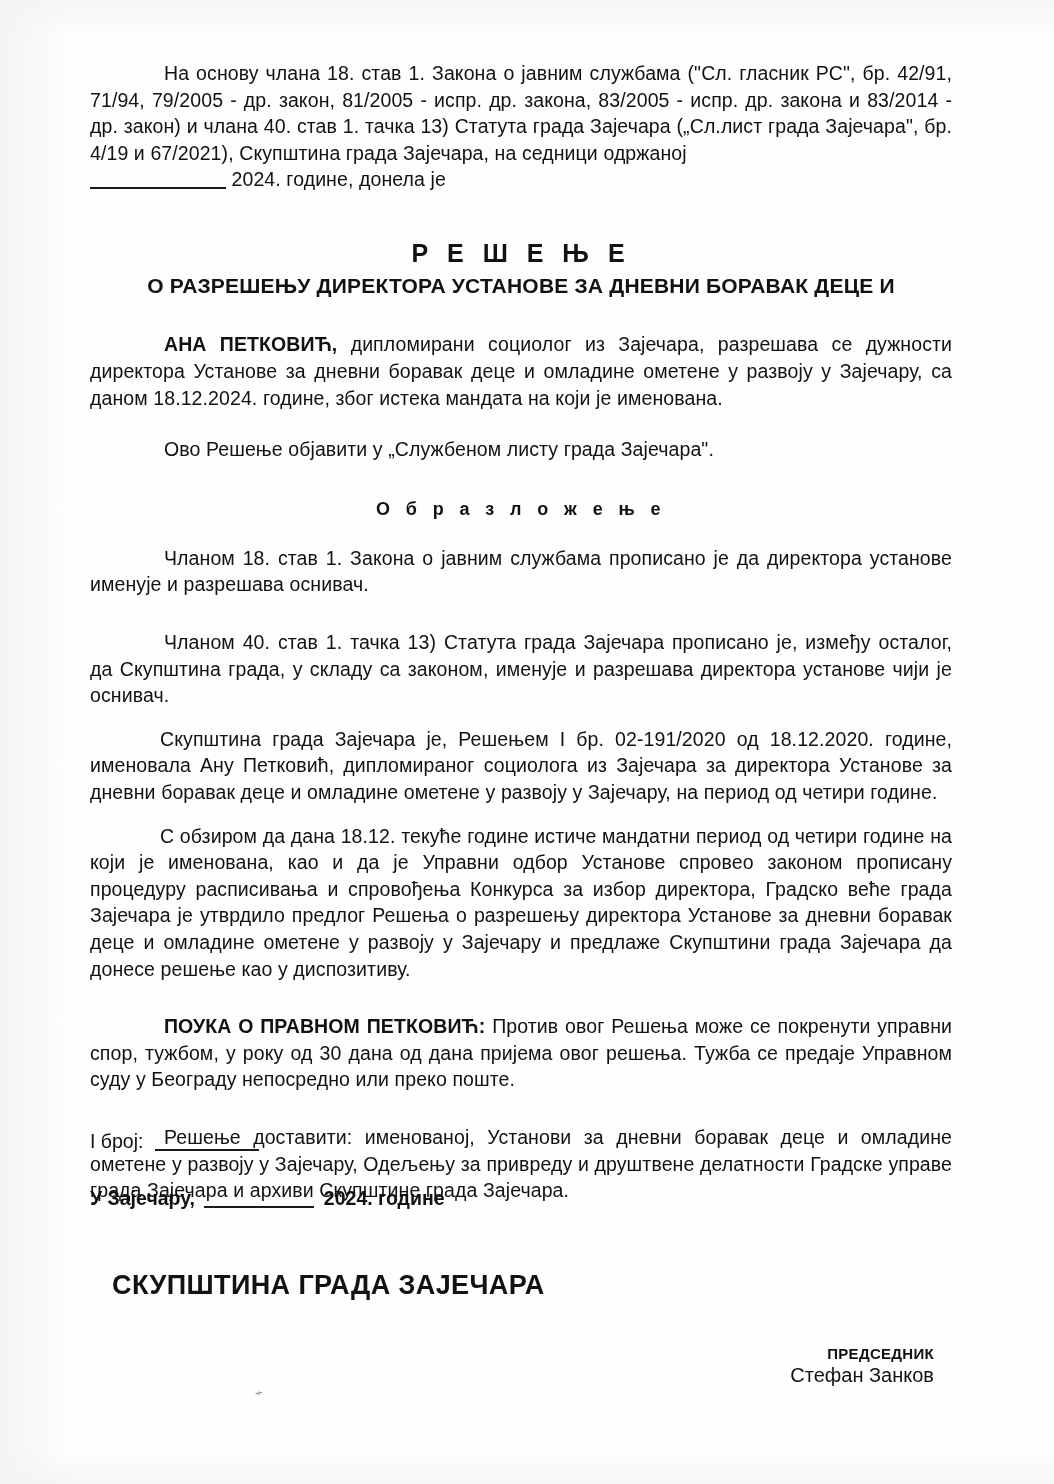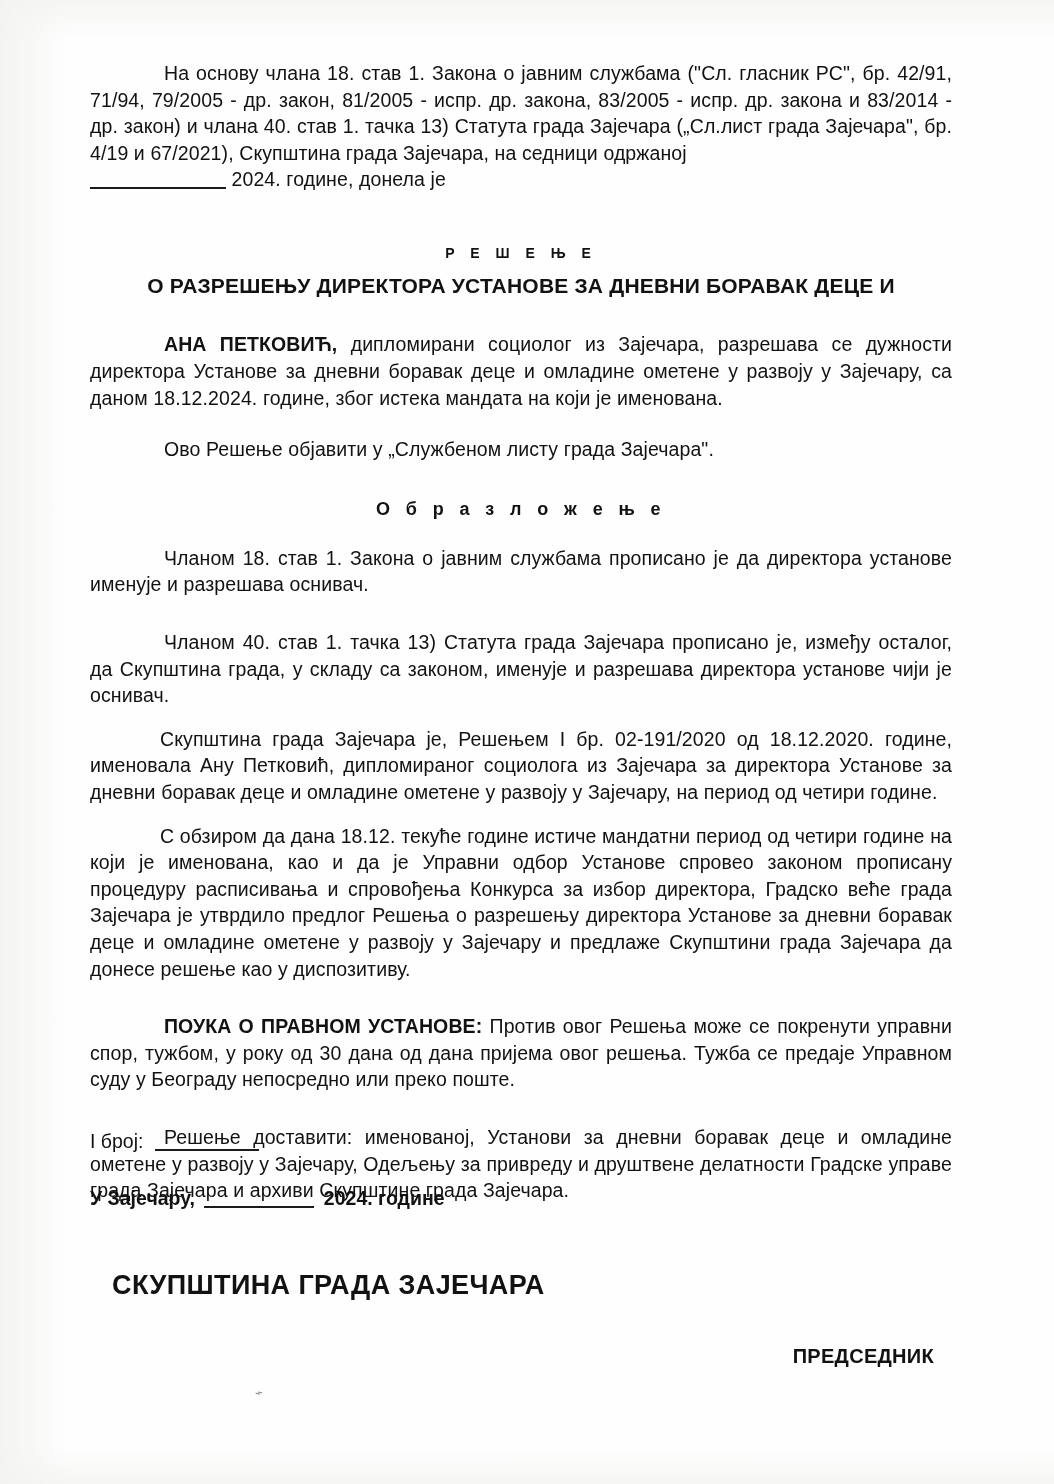--- a/index.html
+++ b/index.html
@@ -66,21 +66,21 @@
 
   .first-line-wrap { margin-top: 0; }
 
   
   .title-block {
     margin-top: 46px;
     text-align: center;
   }
   .title-main {
     font-weight: bold;
-    font-size: 14px;
+    font-size: 25px;
     letter-spacing: 6px;
     line-height: 28px;
   }
   .title-sub {
     font-weight: bold;
     font-size: 21px;
     line-height: 28.5px;
     letter-spacing: .2px;
     margin-top: 5px;
   }
@@ -111,21 +111,21 @@
     letter-spacing: .4px;
     padding-left: 22px;
   }
   .presid {
     margin-top: 44px;
     text-align: right;
     padding-right: 18px;
   }
   .presid .role {
     font-weight: bold;
-    font-size: 20px;
+    font-size: 15px;
     letter-spacing: .3px;
   }
   .presid .nm {
     font-size: 20px;
     margin-top: 2px;
   }
   .artifact {
     position: absolute;
     left: 255px;
     top: 1385px;
@@ -167,21 +167,21 @@
 
     <p class="indent gap-md">Чланом 18. став 1. Закона о јавним службама прописано је да директора установе именује и разрешава оснивач.</p>
 
     <p class="indent gap-lg">Чланом 40. став 1. тачка 13) Статута града Зајечара прописано је, између осталог, да Скупштина града, у складу са законом, именује и разрешава директора установе чији је оснивач.</p>
 
     <p class="indent-sm gap-sm">Скупштина града Зајечара је, Решењем I бр. 02-191/2020 од 18.12.2020. године, именовала Ану Петковић, дипломираног социолога из Зајечара за директора Установе за дневни боравак деце и омладине ометене у развоју у Зајечару, на период од четири године.</p>
 
     <p class="indent-sm gap-sm">С обзиром да дана 18.12. текуће године истиче мандатни период од четири године на који је именована, као и да је Управни одбор Установе спровео законом прописану процедуру расписивања и спровођења Конкурса за избор директора, Градско веће града Зајечара је утврдило предлог Решења о разрешењу директора Установе за дневни боравак деце и омладине ометене у развоју у Зајечару и предлаже Скупштини града Зајечара да донесе решење као у диспозитиву.</p>
 
     <p class="indent gap-lg">
-      <span class="b">ПОУКА О ПРАВНОМ УСТАНОВЕ:</span><span> Против овог Решења може се покренути управни спор, тужбом, у року од 30 дана од дана пријема овог решења. Тужба се предаје Управном суду у Београду непосредно или преко поште.</span>
+      <span class="b">ПОУКА О ПРАВНОМ ПЕТКОВИЋ:</span><span> Против овог Решења може се покренути управни спор, тужбом, у року од 30 дана од дана пријема овог решења. Тужба се предаје Управном суду у Београду непосредно или преко поште.</span>
     </p>
 
     <p class="indent gap-lg">Решење доставити: именованој, Установи за дневни боравак деце и омладине ометене у развоју у Зајечару, Одељењу за привреду и друштвене делатности Градске управе града Зајечара и архиви Скупштине града Зајечара.</p>
   </div>
 
   <div class="sign-area">
     <div class="line-plain">
       <span>I број:</span>
       <span class="rule rule-broj"></span>
     </div>
@@ -189,17 +189,18 @@
     <div class="line-plain" style="margin-top:30px;font-weight:bold;">
       <span>У Зајечару,</span>
       <span class="rule rule-date"></span>
       <span>2024. године</span>
     </div>
 
     <div class="org-line">СКУПШТИНА ГРАДА ЗАЈЕЧАРА</div>
 
     <div class="presid">
       <div class="role">ПРЕДСЕДНИК</div>
+      <div class="nm">Стефан Занков</div>
     </div>
   </div>
 
   <div class="artifact">⌁</div>
 </div>
 
 </body></html>

